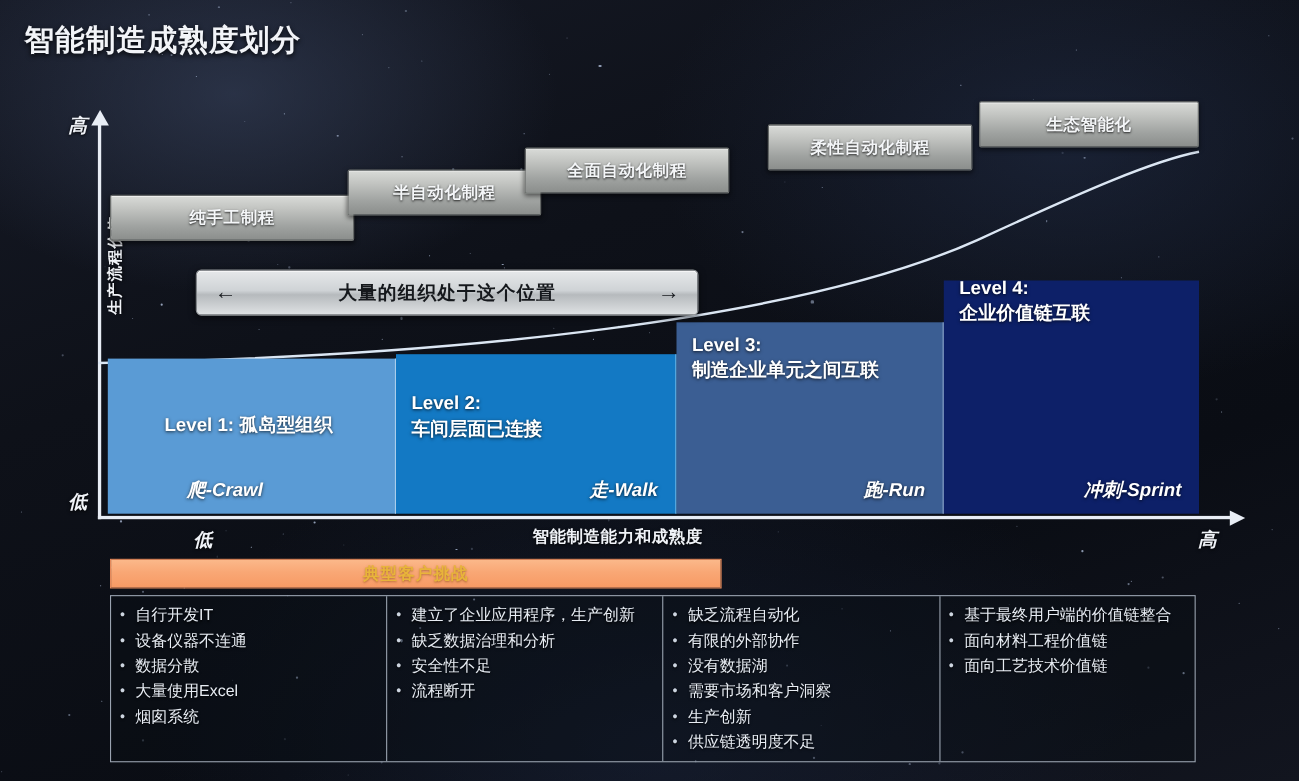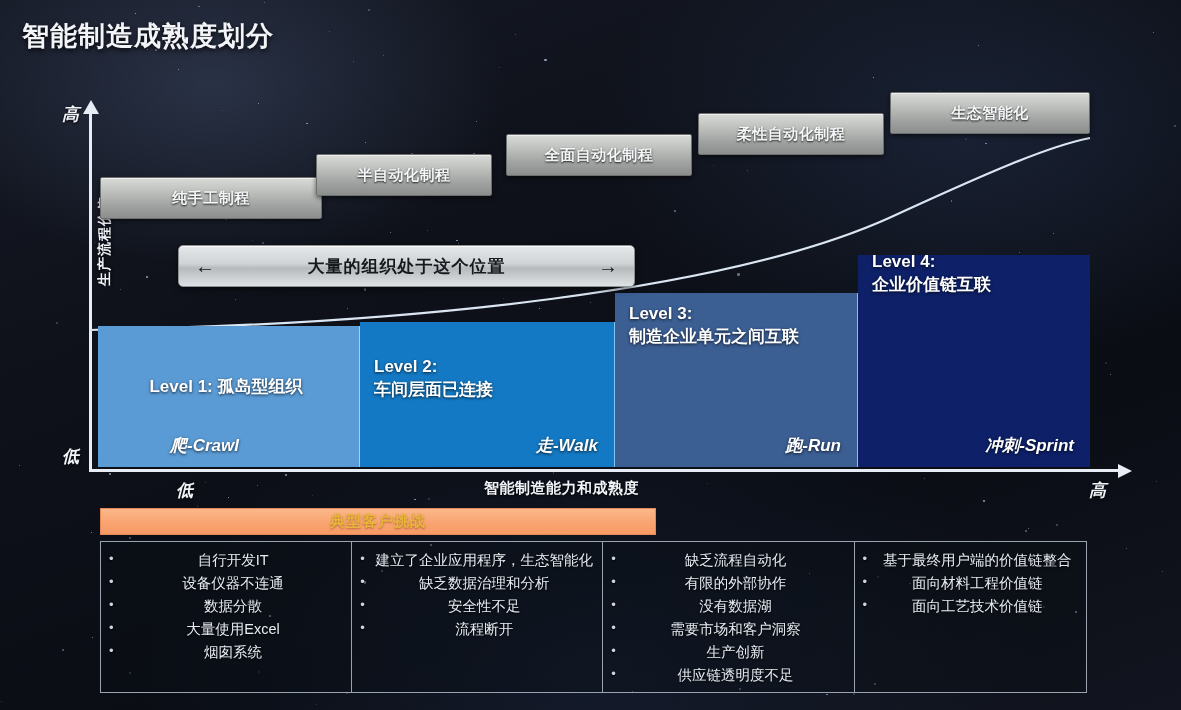--- a/index.html
+++ b/index.html
@@ -74,21 +74,21 @@
     border:1px solid #6d706e;
     border-radius:2px;
     box-shadow:0 2px 5px rgba(0,0,0,.55), inset 0 1px 0 rgba(255,255,255,.55);
     display:flex;align-items:center;justify-content:center;
     color:#f4f6f8;font-size:15px;font-weight:bold;
     text-shadow:0 1px 2px rgba(0,0,0,.85);
     letter-spacing:.5px;
   }
   #step1{left:100px;top:177px;width:222px;height:42px;}
   #step2{left:316px;top:154px;width:176px;height:42px;}
-  #step3{left:506px;top:134px;width:186px;height:42px;}
+  #step3{left:477px;top:134px;width:186px;height:42px;}
   #step4{left:698px;top:113px;width:186px;height:42px;}
   #step5{left:890px;top:92px;width:200px;height:42px;}
   
   #banner{
     position:absolute;left:178px;top:245px;width:457px;height:42px;
     box-sizing:border-box;
     background:linear-gradient(180deg,#e6e8ea 0%,#cfd3d6 45%,#b6babd 55%,#dfe2e4 100%);
     border:1px solid #8d9194;border-radius:5px;
     box-shadow:0 2px 6px rgba(0,0,0,.55), inset 0 1px 0 rgba(255,255,255,.8);
     display:flex;align-items:center;justify-content:space-between;
@@ -107,21 +107,21 @@
     text-shadow:0 1px 2px rgba(120,60,10,.55);
   }
   
   #table{
     position:absolute;left:100px;top:541px;width:987px;height:152px;
     box-sizing:border-box;
     border:1px solid #9aa3b0;
     display:flex;
     background:rgba(10,13,20,.35);
   }
-  .col{box-sizing:border-box;padding:7px 8px 6px 6px;border-right:1px solid #9aa3b0;text-align:center;}
+  .col{box-sizing:border-box;padding:7px 8px 6px 6px;border-right:1px solid #9aa3b0;}
   .col:last-child{border-right:none;}
   #col1{width:25.5%;}
   #col2{width:25.5%;}
   #col3{width:25.5%;}
   #col4{width:23.5%;}
   .col ul{margin:0;padding:0 0 0 16px;list-style:none;}
   .col li{position:relative;color:#e7ecf3;font-size:14.5px;line-height:1.52;
     text-shadow:0 1px 2px rgba(0,0,0,.85);margin-bottom:1px;}
   .col li:before{content:"•";position:absolute;left:-14px;top:0;color:#cdd5e0;font-size:13px;}
 </style>
@@ -343,21 +343,21 @@
     <ul>
         <li>自行开发IT</li>
         <li>设备仪器不连通</li>
         <li>数据分散</li>
         <li>大量使用Excel</li>
         <li>烟囱系统</li>
       </ul>
   </div>
   <div class="col" id="col2">
     <ul>
-        <li>建立了企业应用程序，生态智能化</li>
+        <li>建立了企业应用程序，生产创新</li>
         <li>缺乏数据治理和分析</li>
         <li>安全性不足</li>
         <li>流程断开</li>
       </ul>
   </div>
   <div class="col" id="col3">
     <ul>
         <li>缺乏流程自动化</li>
         <li>有限的外部协作</li>
         <li>没有数据湖</li>

